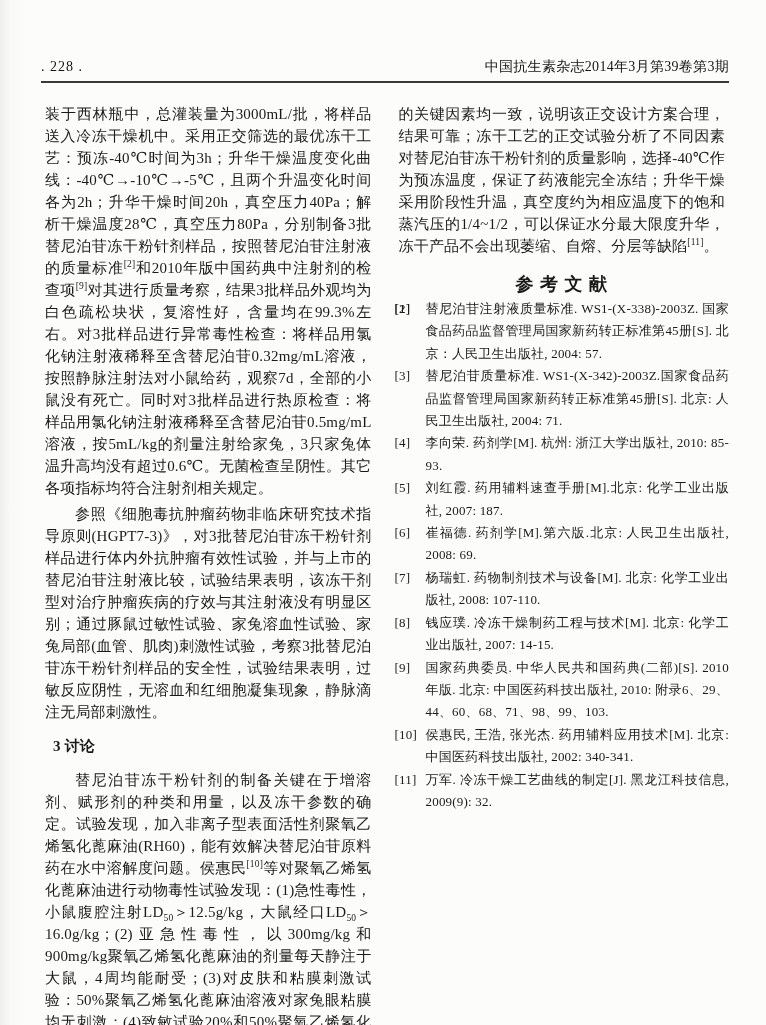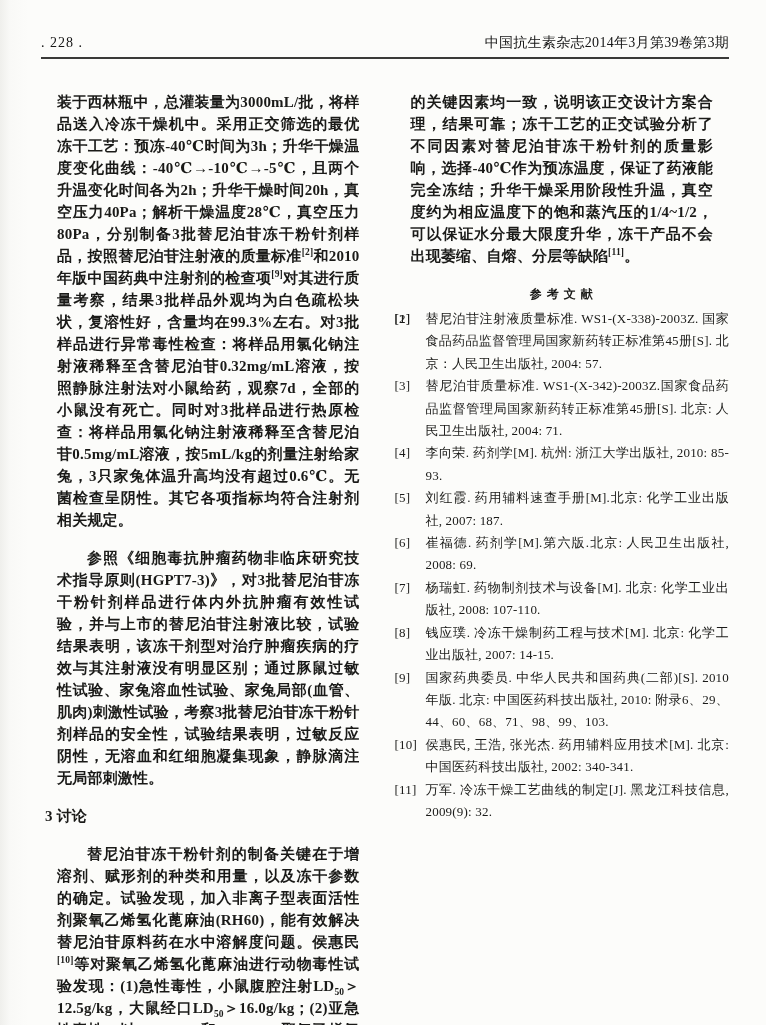--- a/index.html
+++ b/index.html
@@ -23,53 +23,53 @@
     color: #1b1b1b;
   }
   .page-header {
     display: flex;
     justify-content: space-between;
     align-items: baseline;
     font-size: 14px;
     color: #141414;
     padding-bottom: 5px;
     border-bottom: 2px solid #3a3a38;
+    margin-top: 24px;
   }
   .page-header .pagenum { letter-spacing: 1px; }
   .page-header .journal { letter-spacing: 0.3px; text-align: right; }
   .columns {
     display: flex;
     gap: 19px;
     margin-top: 16px;
   }
   .col {
     flex: 0 0 334.5px;
     width: 334.5px;
     font-size: 15px;
     line-height: 22px;
     text-align: justify;
     text-justify: inter-ideograph;
     color: #1a1a18;
     letter-spacing: 0.2px;
   }
   .col p {
-    margin: 16px;
+    margin: 4px;
     text-indent: 2em;
-    font-weight: bold;
   }
   .col p.noindent { text-indent: 0; }
   .section-heading {
     font-size: 15px;
     font-weight: bold;
-    margin: 4px;
+    margin: 12px;
     line-height: 22px;
     text-indent: 0;
   }
   .refs-heading {
-    font-size: 12px;
+    font-size: 18px;
     font-weight: bold;
     text-align: center;
     margin: 16px 0 3px 0;
     line-height: 22px;
     letter-spacing: 1px;
   }
   .refs {
     list-style: none;
     margin: 0;
     padding: 0;

